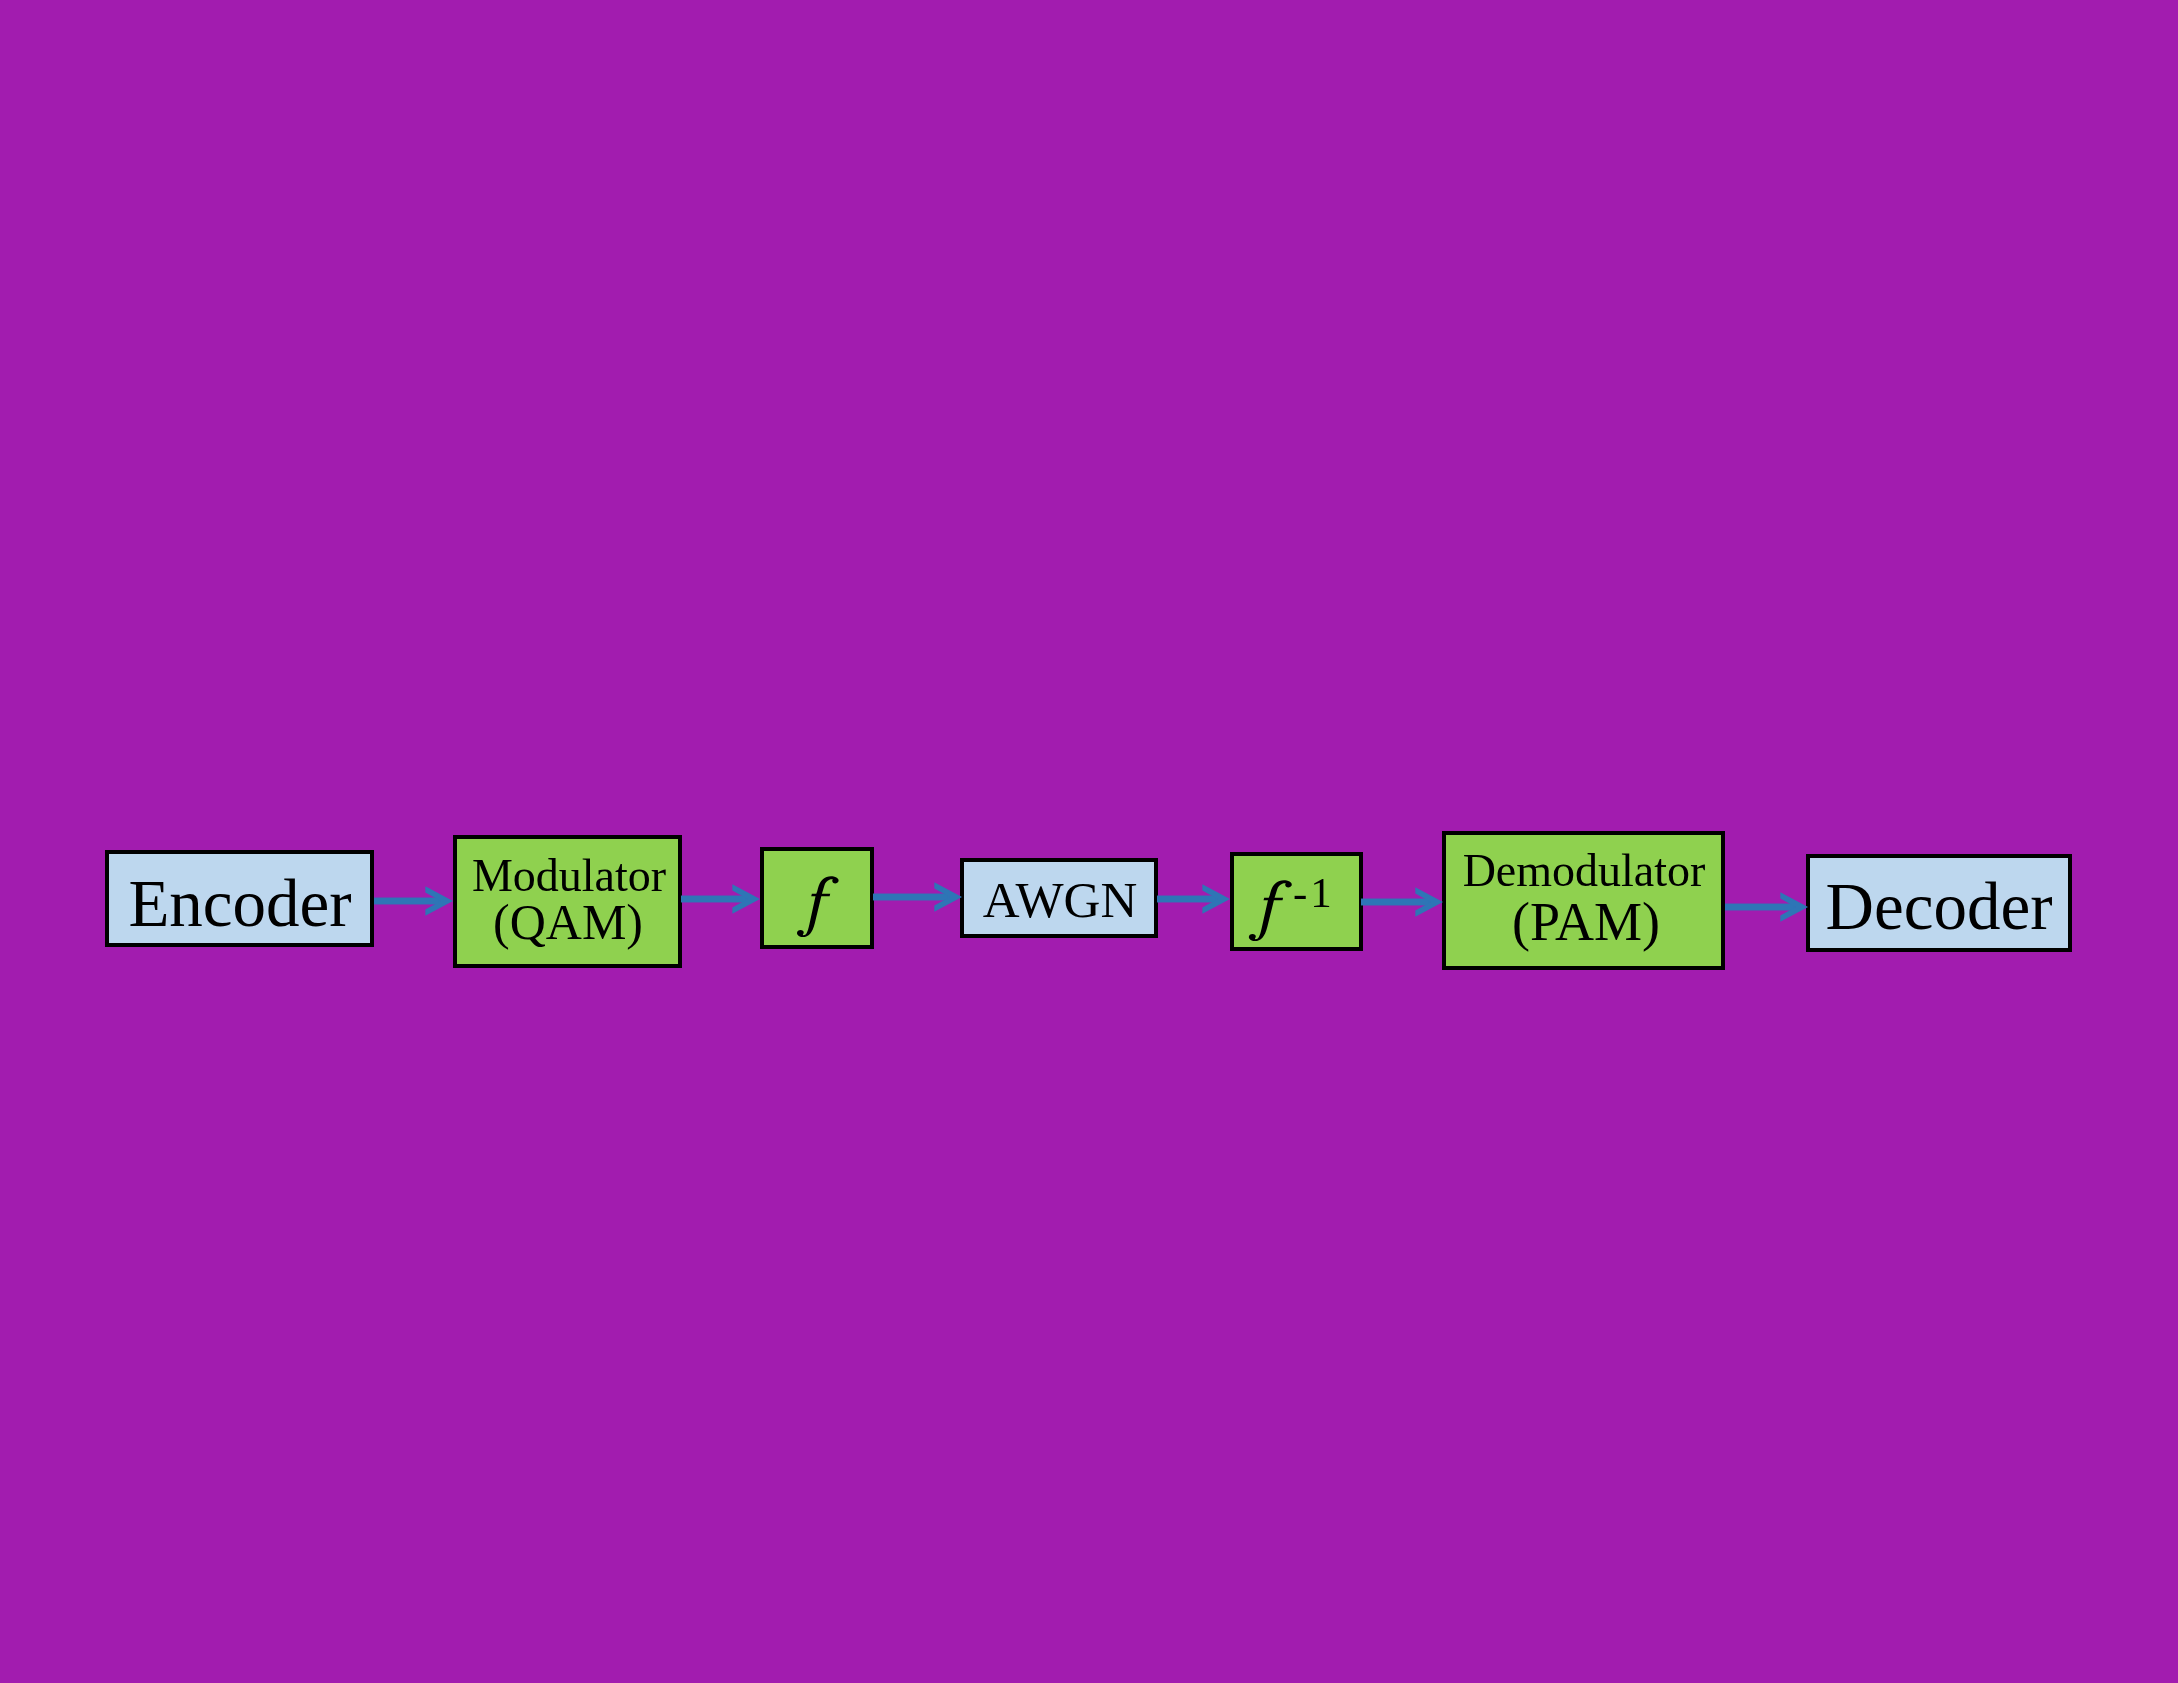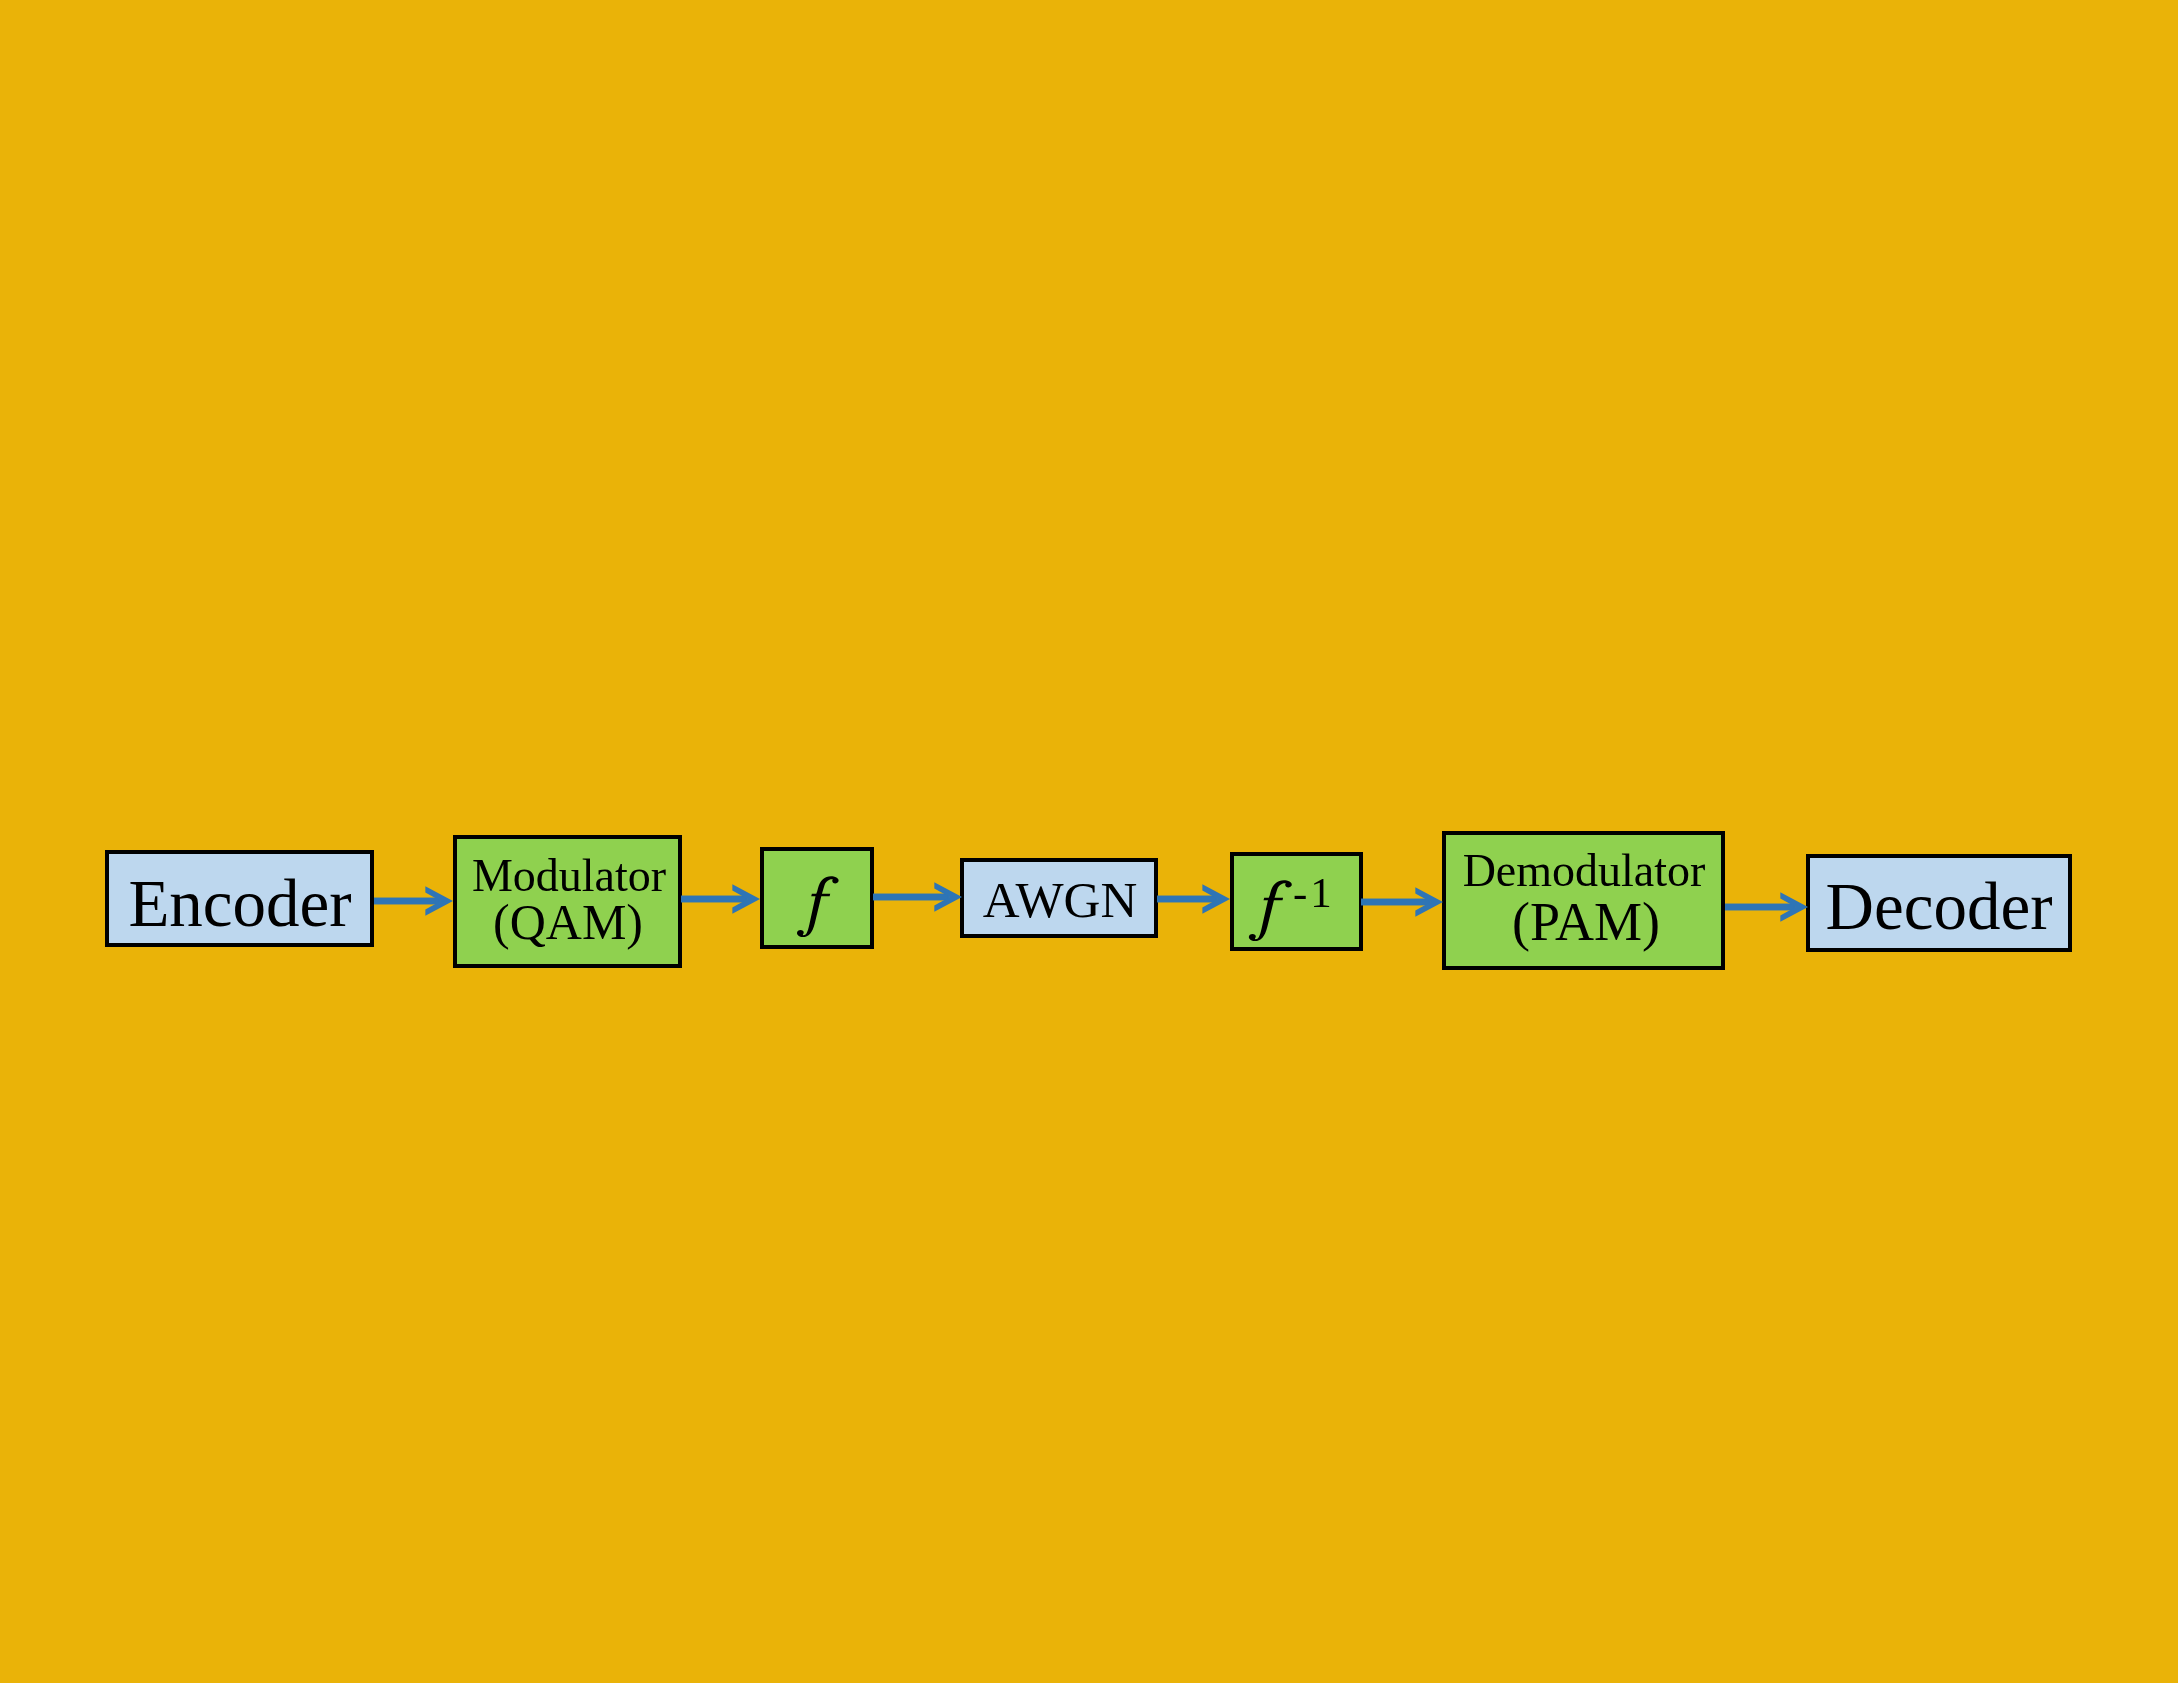--- a/index.html
+++ b/index.html
@@ -1,19 +1,19 @@
 <!DOCTYPE html>
 <html><head>
 <meta charset="utf-8">
 <title>Communication system block diagram</title>
 <style>
   html,body{margin:0;padding:0;background:#ffffff;}
   body{width:2178px;height:1683px;overflow:hidden;
        font-family:"Liberation Serif",serif;}
-  #stage{position:relative;width:2178px;height:1683px;background:#eab308;}
+  #stage{position:relative;width:2178px;height:1683px;background:#a21caf;}
   #ink{position:absolute;inset:0;filter:blur(0.4px);}
   .node{position:absolute;box-sizing:border-box;border:4px solid #000000;}
   .fill-blue{background:#BDD7EE;}
   .fill-green{background:#8FD14F;}
   .txt{position:absolute;transform:translate(-50%,0);white-space:nowrap;
        color:#000000;line-height:0;font-family:"Liberation Serif",serif;}
   .fsup{transform:none;letter-spacing:3px;}
   svg.arrow{position:absolute;overflow:visible;}
   svg.fglyph{position:absolute;overflow:visible;}
 </style>

